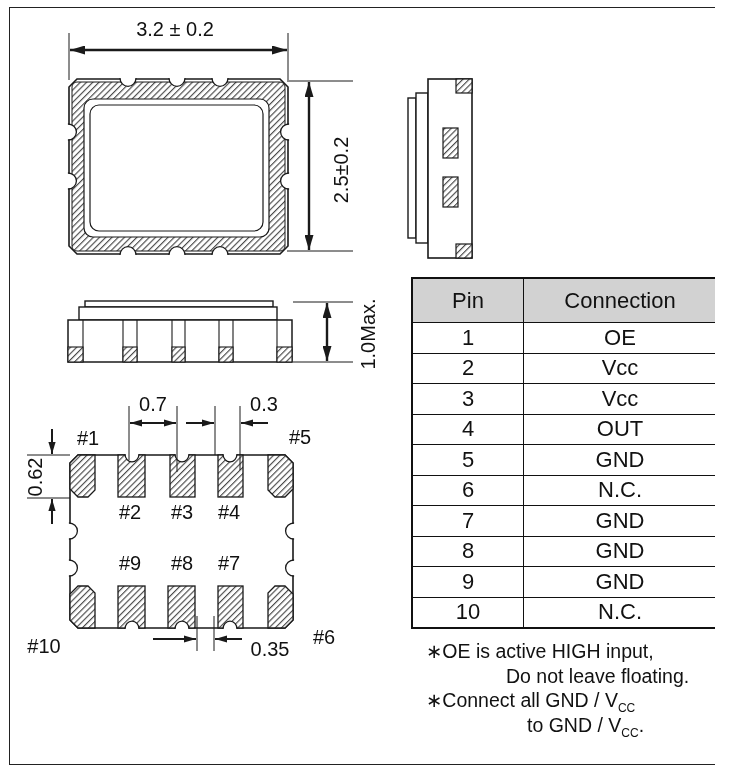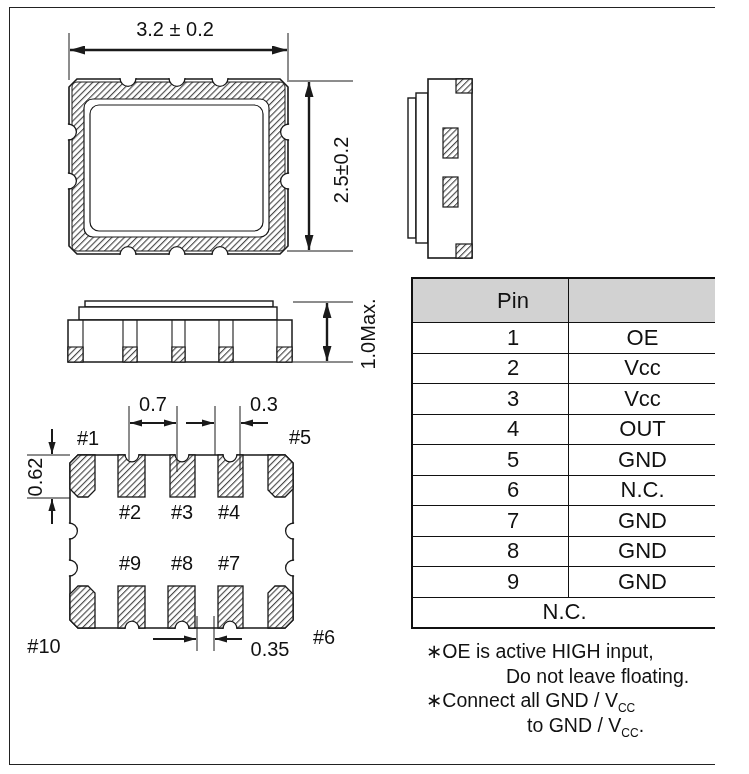--- a/index.html
+++ b/index.html
@@ -22,21 +22,21 @@
     position:absolute; left:411px; top:277px; width:307px; height:352px;
     border:2.4px solid #111; box-sizing:border-box;
     display:flex; flex-direction:column; font-size:22px;
   }
   .pin-table .tr { display:flex; flex:1; border-top:1.6px solid #111; }
   .pin-table .tr.th { flex:0 0 43px; border-top:none; background:#d2d2d2; }
   .pin-table .td {
     display:flex; align-items:center; justify-content:center;
     box-sizing:border-box;
   }
-  .pin-table .td.pin  { width:111px; border-right:1.6px solid #111;margin-left:45px; }
+  .pin-table .td.pin  { width:111px; border-right:1.6px solid #111; }
   .pin-table .td.conn { flex:1; }
 
   
   .notes {
     position:absolute; left:402px; top:639px; width:340px;
     font-size:19.5px; line-height:24.5px; white-space:nowrap;margin-left:24px;
   }
   .notes .indent-1 { padding-left:80px; }
   .notes .indent-2 { padding-left:101px; }
   .notes sub { font-size:12px; line-height:0; }
@@ -210,20 +210,21 @@
       <line x1="214" y1="616" x2="214" y2="651" stroke="#1a1a1a" stroke-width="1"></line>
       <line x1="153" y1="639" x2="196" y2="639" stroke="#1a1a1a" stroke-width="2" marker-end="url(#ahS)"></line>
       <line x1="242" y1="639" x2="215" y2="639" stroke="#1a1a1a" stroke-width="2" marker-end="url(#ahS)"></line>
       <text class="dim-label" x="270" y="649" text-anchor="middle" dominant-baseline="central">0.35</text>
     </g>
   </svg>
 
   <div class="pin-table">
     <div class="tr th">
       <div class="td pin">Pin</div>
+      <div class="td conn">Connection</div>
     </div>
     <div class="tr">
       <div class="td pin">1</div>
       <div class="td conn">OE</div>
     </div>
     <div class="tr">
       <div class="td pin">2</div>
       <div class="td conn">Vcc</div>
     </div>
     <div class="tr">
@@ -248,20 +249,21 @@
     </div>
     <div class="tr">
       <div class="td pin">8</div>
       <div class="td conn">GND</div>
     </div>
     <div class="tr">
       <div class="td pin">9</div>
       <div class="td conn">GND</div>
     </div>
     <div class="tr">
+      <div class="td pin">10</div>
       <div class="td conn">N.C.</div>
     </div>
   </div>
 
   <div class="notes">
     <div>∗OE is active HIGH input,</div>
     <div class="indent-1">Do not leave floating.</div>
     <div><span>∗Connect all GND / V</span><sub>CC</sub></div>
     <div class="indent-2"><span>to GND / V</span><sub>CC</sub><span>.</span></div>
   </div>

